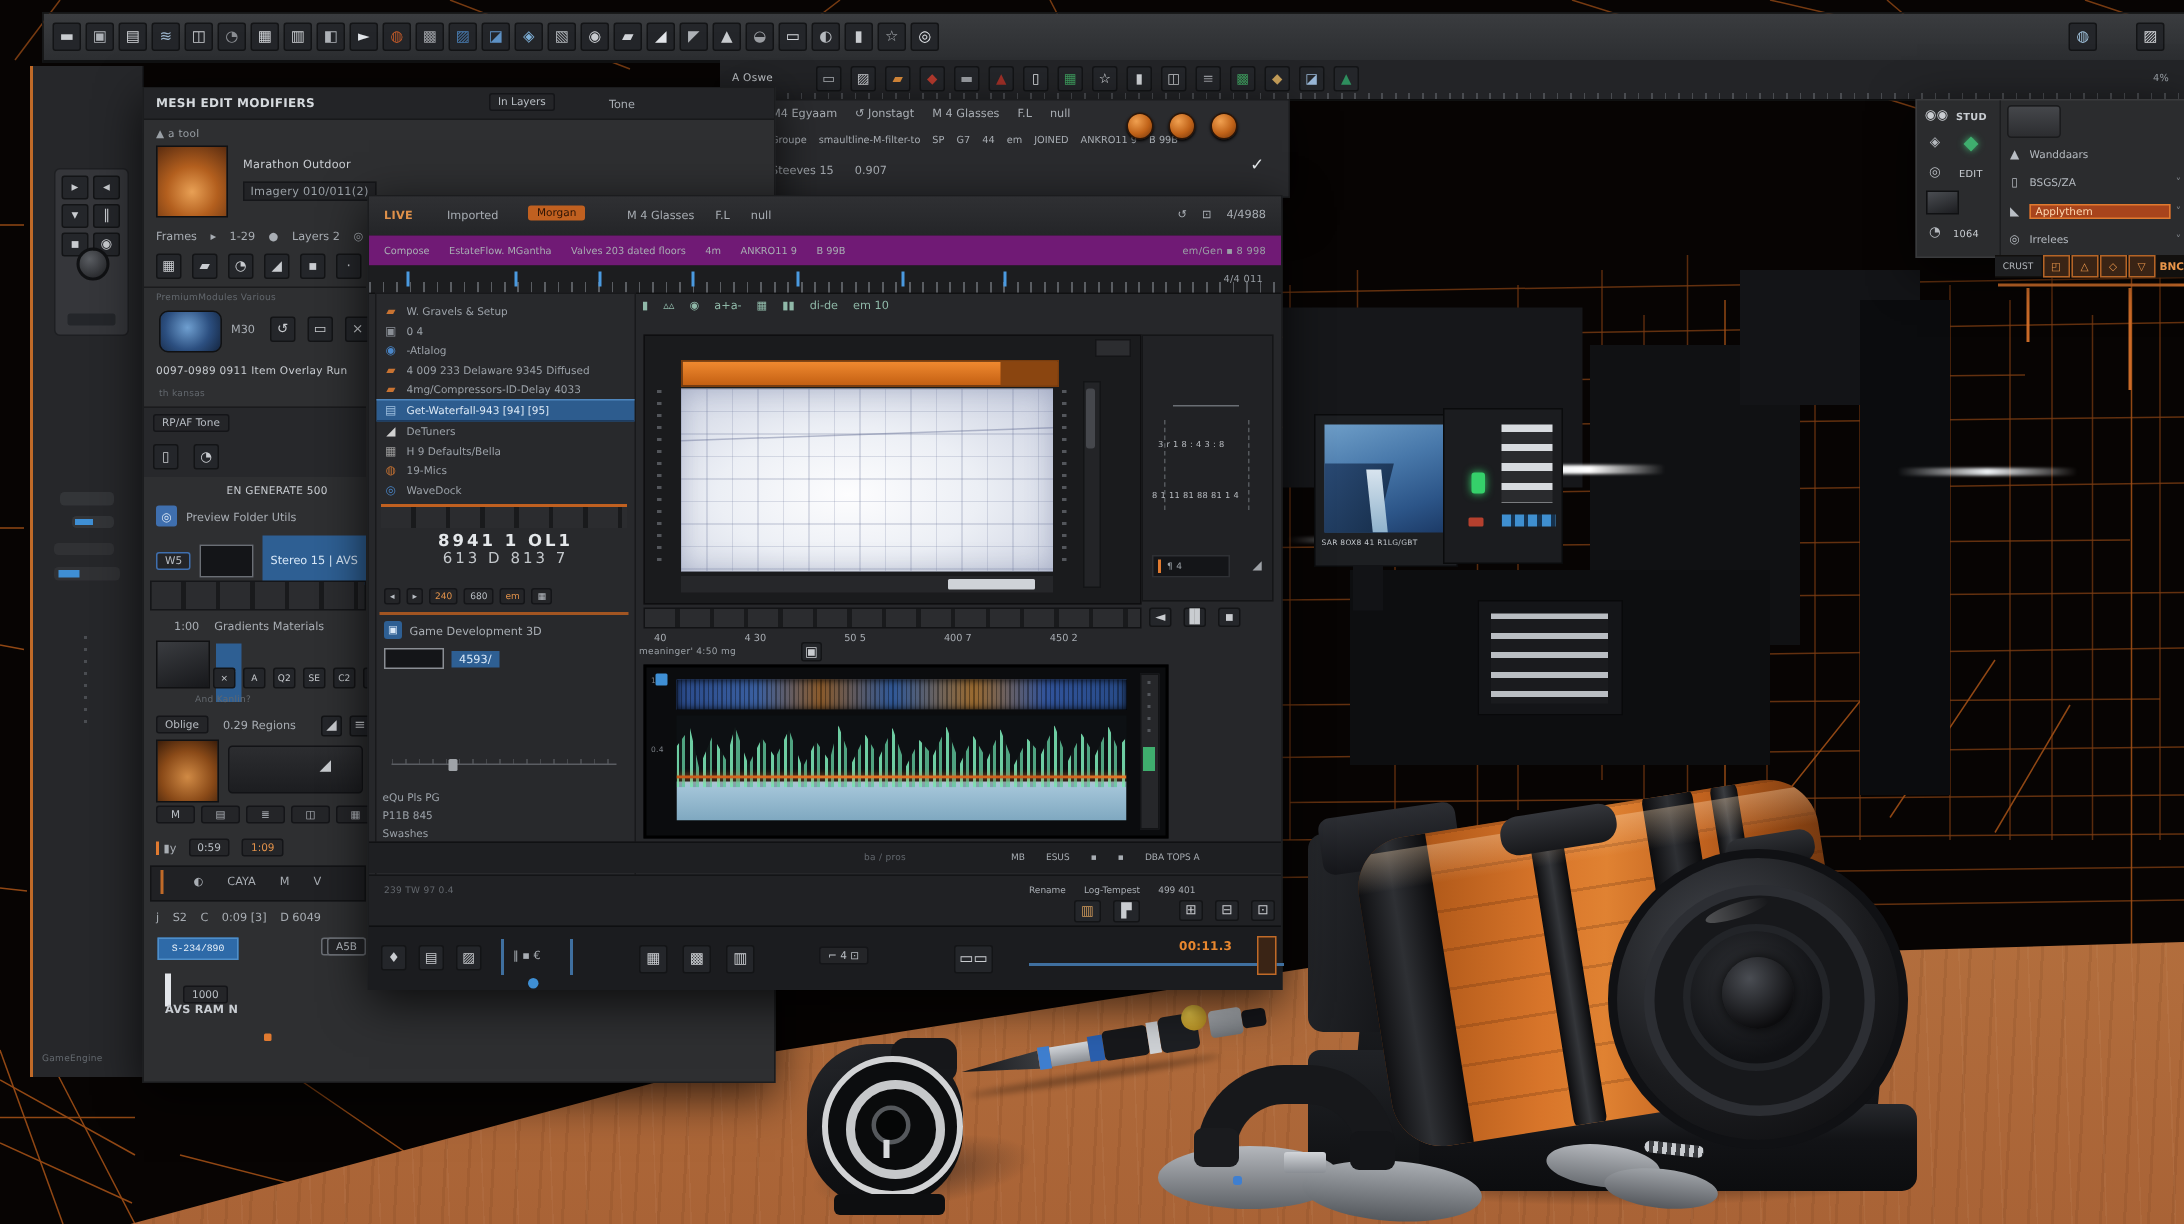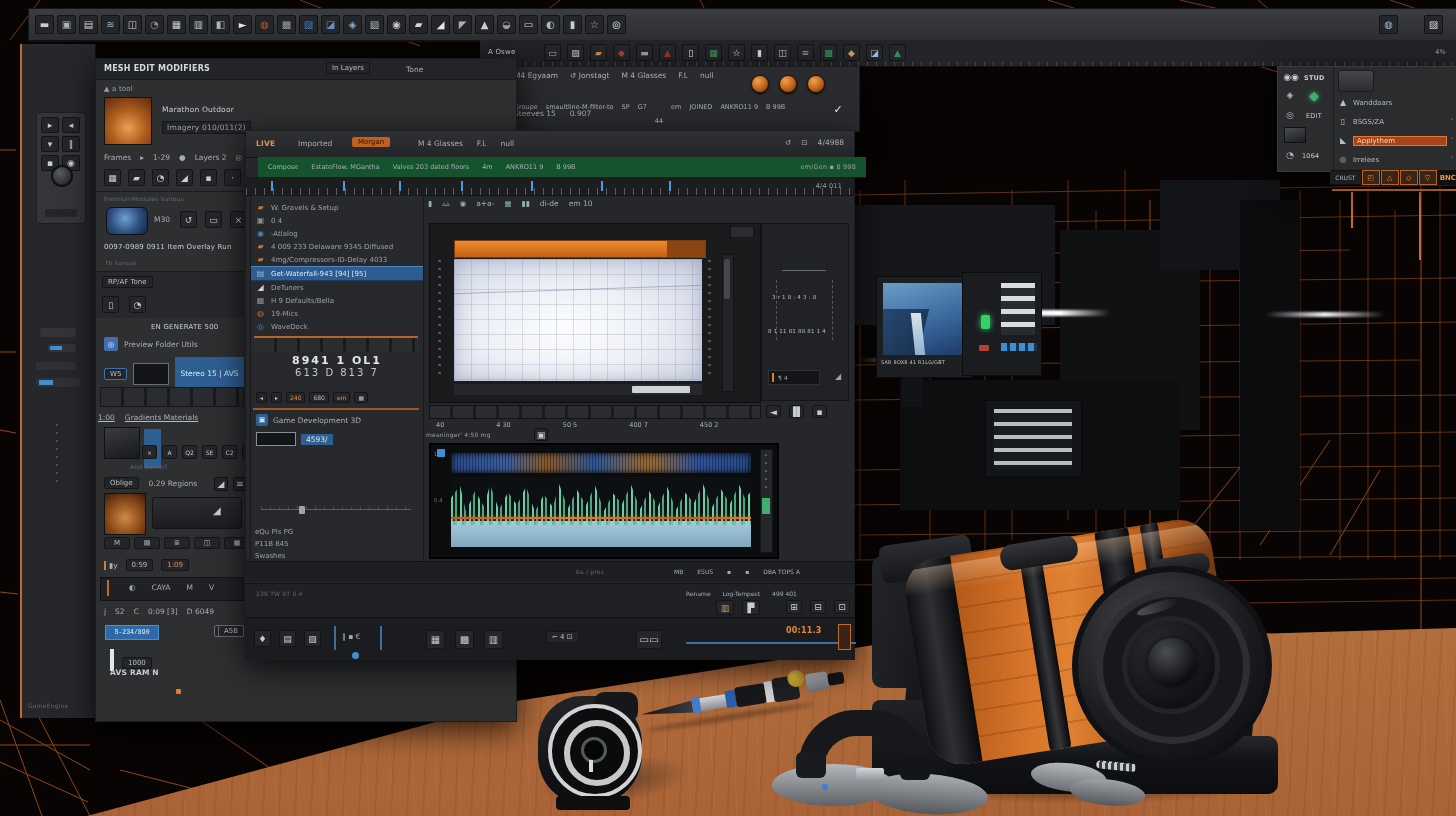--- a/index.html
+++ b/index.html
@@ -297,21 +297,21 @@
         <span class="chip">M 4 Glasses</span>
         <span class="chip">F.L</span>
         <span class="chip">null</span>
       </div>
     <div class="row" style="left:8px;top:22px;gap:8px;">
 
     <span class="chip" style="font-size:6.5px;">Groupe</span>
         <span class="chip" style="font-size:6.5px;">smaultline-M-filter-to</span>
         <span class="chip" style="font-size:6.5px;">SP</span>
         <span class="chip" style="font-size:6.5px;">G7</span>
-        <span class="chip" style="font-size:6.5px;margin-top:28px;">44</span>
+        <span class="chip" style="font-size:6.5px;">44</span>
         <span class="chip" style="font-size:6.5px;">em</span>
         <span class="chip" style="font-size:6.5px;">JOINED</span>
         <span class="chip" style="font-size:6.5px;">ANKRO11 9</span>
         <span class="chip" style="font-size:6.5px;">B 99B</span>
       </div>
     <div class="row" style="left:8px;top:42px;gap:14px;">
 
     <span class="chip">Steeves 15</span>
         <span class="chip">0.907</span>
       </div>
@@ -407,21 +407,21 @@
     <div class="row" style="left:8px;top:278px;gap:6px;">
       <span class="gl" style="width:14px;height:14px;background:#3f6fae;border-radius:2px;font-size:8px;color:#dce8f5;">◎</span>
       <span class="chip">Preview Folder Utils</span>
     </div>
     <div class="row" style="left:8px;top:298px;gap:6px;">
       <span class="mbtn" style="border-color:#3f6fae;">W5</span>
       <span style="width:34px;height:20px;background:#141518;border:1px solid #6a6e74;display:inline-block;"></span>
       <span class="chip" style="background:#2e5f93;color:#d8e8f8;padding:12px 5px;">Stereo 15 | AVS</span>
     </div>
     <div class="abs film" style="left:4px;top:328px;width:142px;height:18px;border:1px solid #151619;"></div>
-    <div class="row" style="left:2px;top:354px;gap:10px;text-decoration:underline;">
+    <div class="row" style="left:20px;top:354px;gap:10px;">
       <span class="chip">1:00</span>
       <span class="chip">Gradients  Materials</span>
     </div>
     <div class="abs" style="left:8px;top:368px;width:34px;height:30px;background:linear-gradient(160deg,#3a3c40,#17181b);border:1px solid #101113;"></div>
     <span class="chip abs" style="left:48px;top:370px;background:#2e5f93;color:#d8e8f8;padding:15px 4px;">TP</span>
     <div class="row" style="left:46px;top:386px;gap:5px;">
 
     <span class="gl tbic tbic2" style="width:13px;height:12px;font-size:6px;">×</span>
         <span class="gl tbic tbic2" style="width:13px;height:12px;font-size:6px;">A</span>
         <span class="gl tbic tbic2" style="width:13px;height:12px;font-size:6px;">Q2</span>
@@ -501,21 +501,21 @@
           <span class="chip">null</span>
         </div>
       <div class="row" style="right:10px;top:7px;gap:10px;">
 
       <span class="chip t2">↺</span>
           <span class="chip t2">⊡</span>
           <span class="chip t2">4/4988</span>
         </div>
     </div>
 
-    <div class="abs" style="left:12px;top:26px;width:100%;height:20px;background:#14532d;border-bottom:1px solid #141517;">
+    <div class="abs" style="left:0;top:26px;width:100%;height:20px;background:#701a75;border-bottom:1px solid #141517;">
       <div class="row" style="left:10px;top:6px;gap:13px;">
 
       <span class="chip" style="font-size:6.5px;">Compose</span>
           <span class="chip" style="font-size:6.5px;">EstateFlow. MGantha</span>
           <span class="chip" style="font-size:6.5px;">Valves 203 dated floors</span>
           <span class="chip" style="font-size:6.5px;">4m</span>
           <span class="chip" style="font-size:6.5px;">ANKRO11 9</span>
           <span class="chip" style="font-size:6.5px;">B 99B</span>
         </div>
       <span class="t" style="right:10px;top:6px;font-size:6.5px;">em/Gen  ▪  8 998</span>

